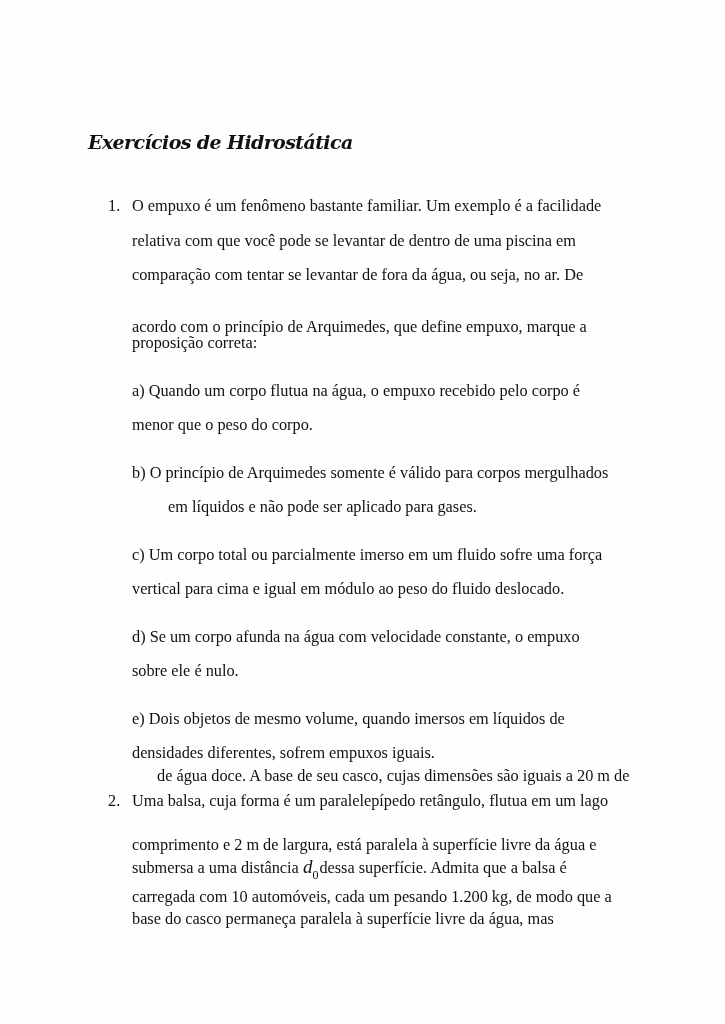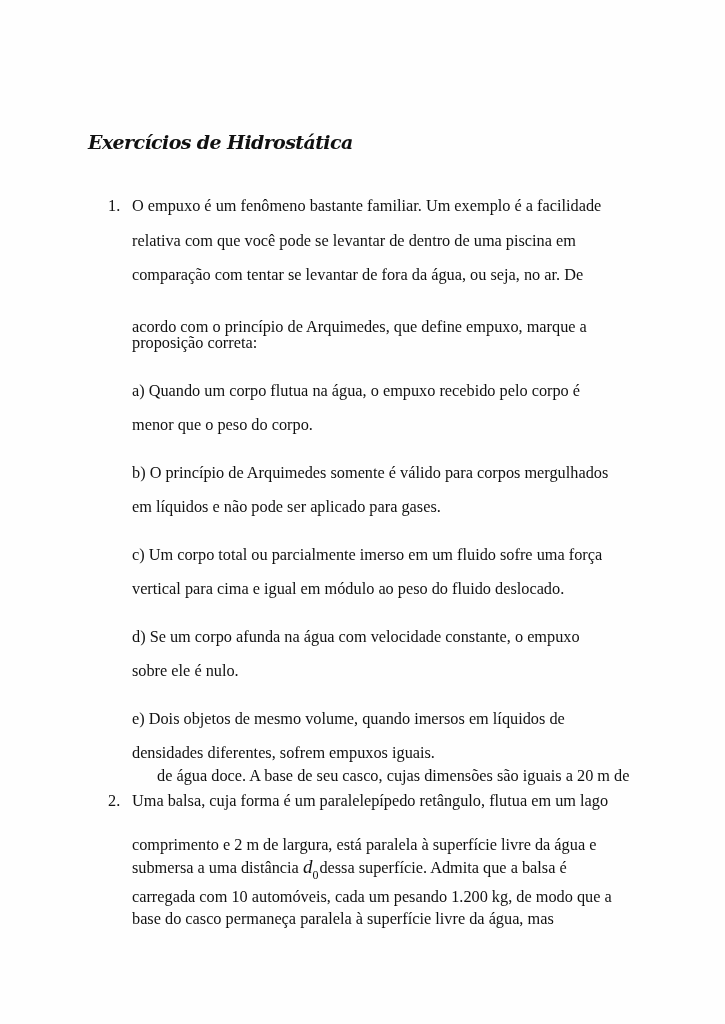--- a/index.html
+++ b/index.html
@@ -73,21 +73,21 @@
     <span class="line" style="top:299px;margin-top:18px;">acordo com o princípio de Arquimedes, que define empuxo, marque a</span>
     <span class="line" style="top:333px;">proposição correta:</span>
 
     <div>
       <span class="line" style="top:381px;">a) Quando um corpo flutua na água, o empuxo recebido pelo corpo é</span>
       <span class="line" style="top:415px;">menor que o peso do corpo.</span>
     </div>
 
     <div>
       <span class="line" style="top:463px;">b) O princípio de Arquimedes somente é válido para corpos mergulhados</span>
-      <span class="line" style="top:497px;">em líquidos e não pode ser aplicado para gases.</span>
+      <span class="line" style="top:497px;margin-left:36px;">em líquidos e não pode ser aplicado para gases.</span>
     </div>
 
     <div>
       <span class="line" style="top:545px;">c) Um corpo total ou parcialmente imerso em um fluido sofre uma força</span>
       <span class="line" style="top:579px;">vertical para cima e igual em módulo ao peso do fluido deslocado.</span>
     </div>
 
     <div>
       <span class="line" style="top:627px;">d) Se um corpo afunda na água com velocidade constante, o empuxo</span>
       <span class="line" style="top:661px;">sobre ele é nulo.</span>

